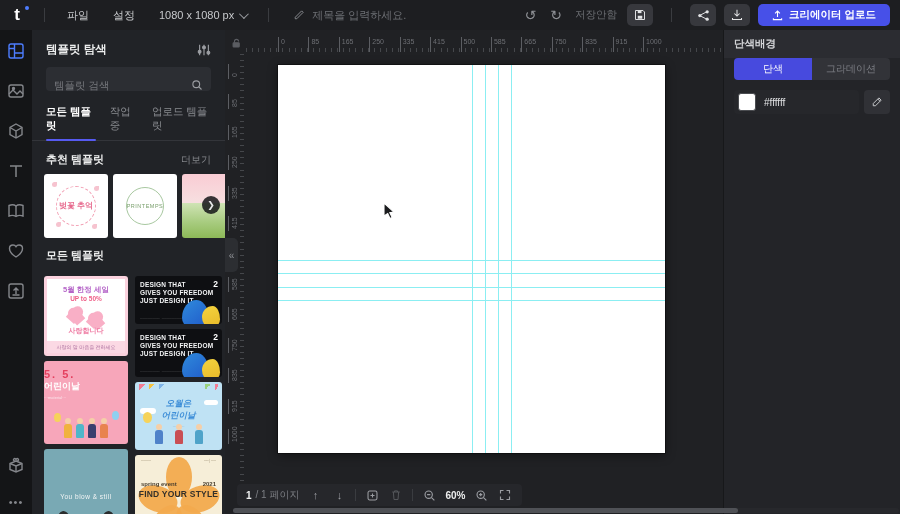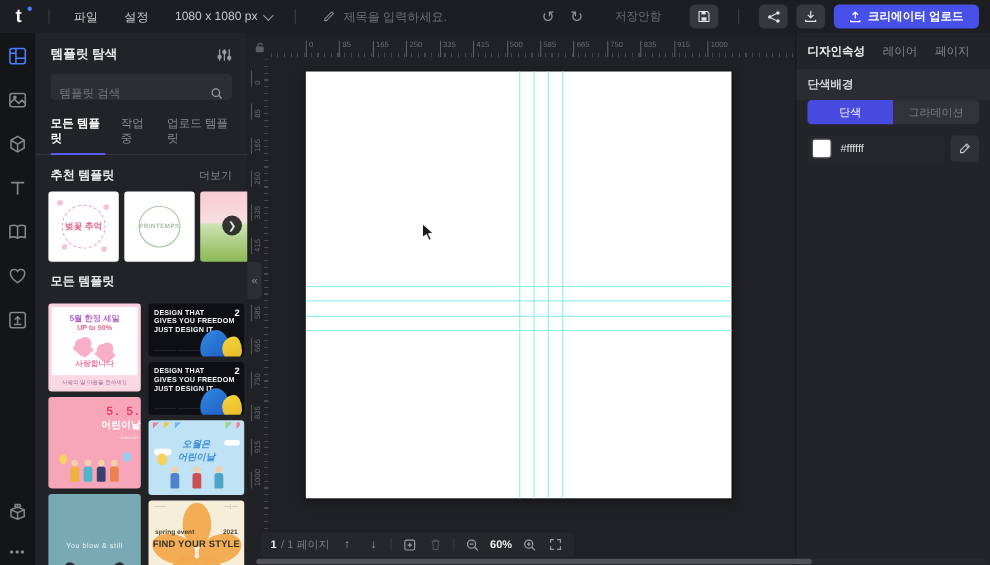--- a/index.html
+++ b/index.html
@@ -9,21 +9,21 @@
   
   #topbar { position:absolute; left:0; top:0; width:900px; height:30px; background:#1d1e21; display:flex; align-items:center; z-index:40; }
   .logo { width:34px; text-align:center; font-weight:bold; font-size:17px; color:#fff; position:relative; cursor:pointer; }
   .tb-sep { width:1px; height:14px; background:#3a3c40; margin:0 10px; }
   .tb-item { padding:0 12px; color:#c7c9cc; cursor:pointer; font-size:11px; }
   .tb-size { display:flex; align-items:center; gap:5px; color:#c7c9cc; padding:0 12px; cursor:pointer; }
   .chev { width:7px; height:7px; border-right:1.4px solid #9a9ca0; border-bottom:1.4px solid #9a9ca0; transform:rotate(45deg) translateY(-2px); }
   .tb-title { display:flex; align-items:center; gap:7px; color:#6e7075; margin-left:14px; }
   .tb-right { margin-left:auto; display:flex; align-items:center; gap:8px; padding-right:10px; }
   .hist { color:#8e9095; font-size:14px; cursor:pointer; padding:0 3px; }
-  .savetxt { color:#6b6d72; font-size:10.5px; margin:0 18px; }
+  .savetxt { color:#6b6d72; font-size:10.5px; margin:0 2px; }
   .sq-btn { width:26px; height:22px; background:#37383d; border:0; border-radius:5px; color:#e3e4e6; display:flex; align-items:center; justify-content:center; cursor:pointer; }
   .upload-btn { height:22px; background:#4750e8; border:0; border-radius:5px; color:#fff; font-size:10.5px; font-weight:bold; display:flex; align-items:center; gap:6px; padding:0 14px; cursor:pointer; font-family:inherit; }
 
   
   #rail { position:absolute; left:0; top:30px; width:32px; height:484px; background:#141517; display:flex; flex-direction:column; align-items:center; padding-top:12px; gap:22px; }
   .rail-ic { width:18px; height:18px; color:#84868b; cursor:pointer; flex:0 0 auto; }
   .rail-ic.active { color:#4d7dff; }
   .rail-spacer { flex:1; }
   .rail-dots { color:#84868b; letter-spacing:1px; cursor:pointer; margin-bottom:6px; }
 
@@ -63,21 +63,21 @@
   .t-hearts .heart::before,.t-hearts .heart::after { content:""; position:absolute; top:0; width:11px; height:17px; border-radius:8px 8px 0 0; background:#f9afc6; }
   .t-hearts .heart::before { left:5px; transform:rotate(-42deg); }
   .t-hearts .heart::after { left:-2px; transform:rotate(42deg); transform-origin:100% 100%; }
   .t-hearts .l3 { position:absolute; bottom:17px; width:100%; text-align:center; color:#ef7ba3; font-size:7px; font-weight:bold; }
   .t-hearts .foot { position:absolute; bottom:0; left:0; right:0; height:12px; background:#fbd9e4; display:flex; align-items:center; justify-content:center; color:#a86a9b; font-size:5px; }
   .t-design { background:#0e0f12; padding:5px 5px 0; }
   .t-design .dl { color:#f2f3f4; font-size:6.5px; font-weight:bold; line-height:1.25; letter-spacing:.2px; }
   .t-design .blob1 { position:absolute; right:14px; bottom:-6px; width:26px; height:30px; background:linear-gradient(140deg,#2f8bdc,#1f57c8); border-radius:55% 45% 40% 60%/60% 50% 50% 40%; }
   .t-design .blob2 { position:absolute; right:2px; bottom:-4px; width:18px; height:22px; background:linear-gradient(160deg,#f4d33f,#e8b928); border-radius:60% 40% 50% 50%/50% 60% 40% 50%; }
   .t-design .cap { position:absolute; bottom:3px; left:5px; color:#5c5e63; font-size:3.5px; }
-  .t-kids-pink { background:#f7a6ba; text-align:right; }
+  .t-kids-pink { background:#f7a6ba; text-align:left; }
   .t-kids-pink .n { color:#e4405f; font-size:11px; font-weight:bold; margin-top:7px; letter-spacing:2px; }
   .t-kids-pink .t { color:#fff; font-size:9px; font-weight:bold; }
   .t-kids-pink .s { color:#fbe3ea; font-size:4px; margin-top:2px; }
   .kidrow { position:absolute; bottom:6px; left:0; right:0; display:flex; justify-content:center; gap:4px; }
   .kid { width:8px; height:14px; border-radius:3px 3px 1px 1px; position:relative; }
   .kid::before { content:""; position:absolute; top:-6px; left:1px; width:6px; height:6px; border-radius:50%; background:#f5cfa8; }
   .balloon { position:absolute; width:7px; height:9px; border-radius:50%; }
   .t-kids-blue { background:#bfe2f4; text-align:center; }
   .t-kids-blue .bunt { position:absolute; top:2px; left:4px; right:4px; height:6px;
      background:linear-gradient(135deg,#f27d93 50%,transparent 50%) 0 0/6px 6px no-repeat,
@@ -473,25 +473,20 @@
           <path d="M2 6V2h4M10 2h4v4M14 10v4h-4M6 14H2v-4"></path>
         </svg>
     </span>
   </div>
   <div class="hscroll">
       <div class="thumbbar"></div>
     </div>
 </div>
 
 <div id="rpanel">
-  <div class="rp-tabs">
-    <div class="rp-tab on">디자인속성</div>
-    <div class="rp-tab">레이어</div>
-    <div class="rp-tab">페이지</div>
-  </div>
   <div class="rp-section">단색배경</div>
   <div class="fillrow">
     <button class="fill-btn solid">단색</button>
     <button class="fill-btn grad">그라데이션</button>
   </div>
   <div class="colorrow">
     <div class="hexbox">
       <span class="swatch"></span>
       <span class="hextxt">#ffffff</span>
     </div>

